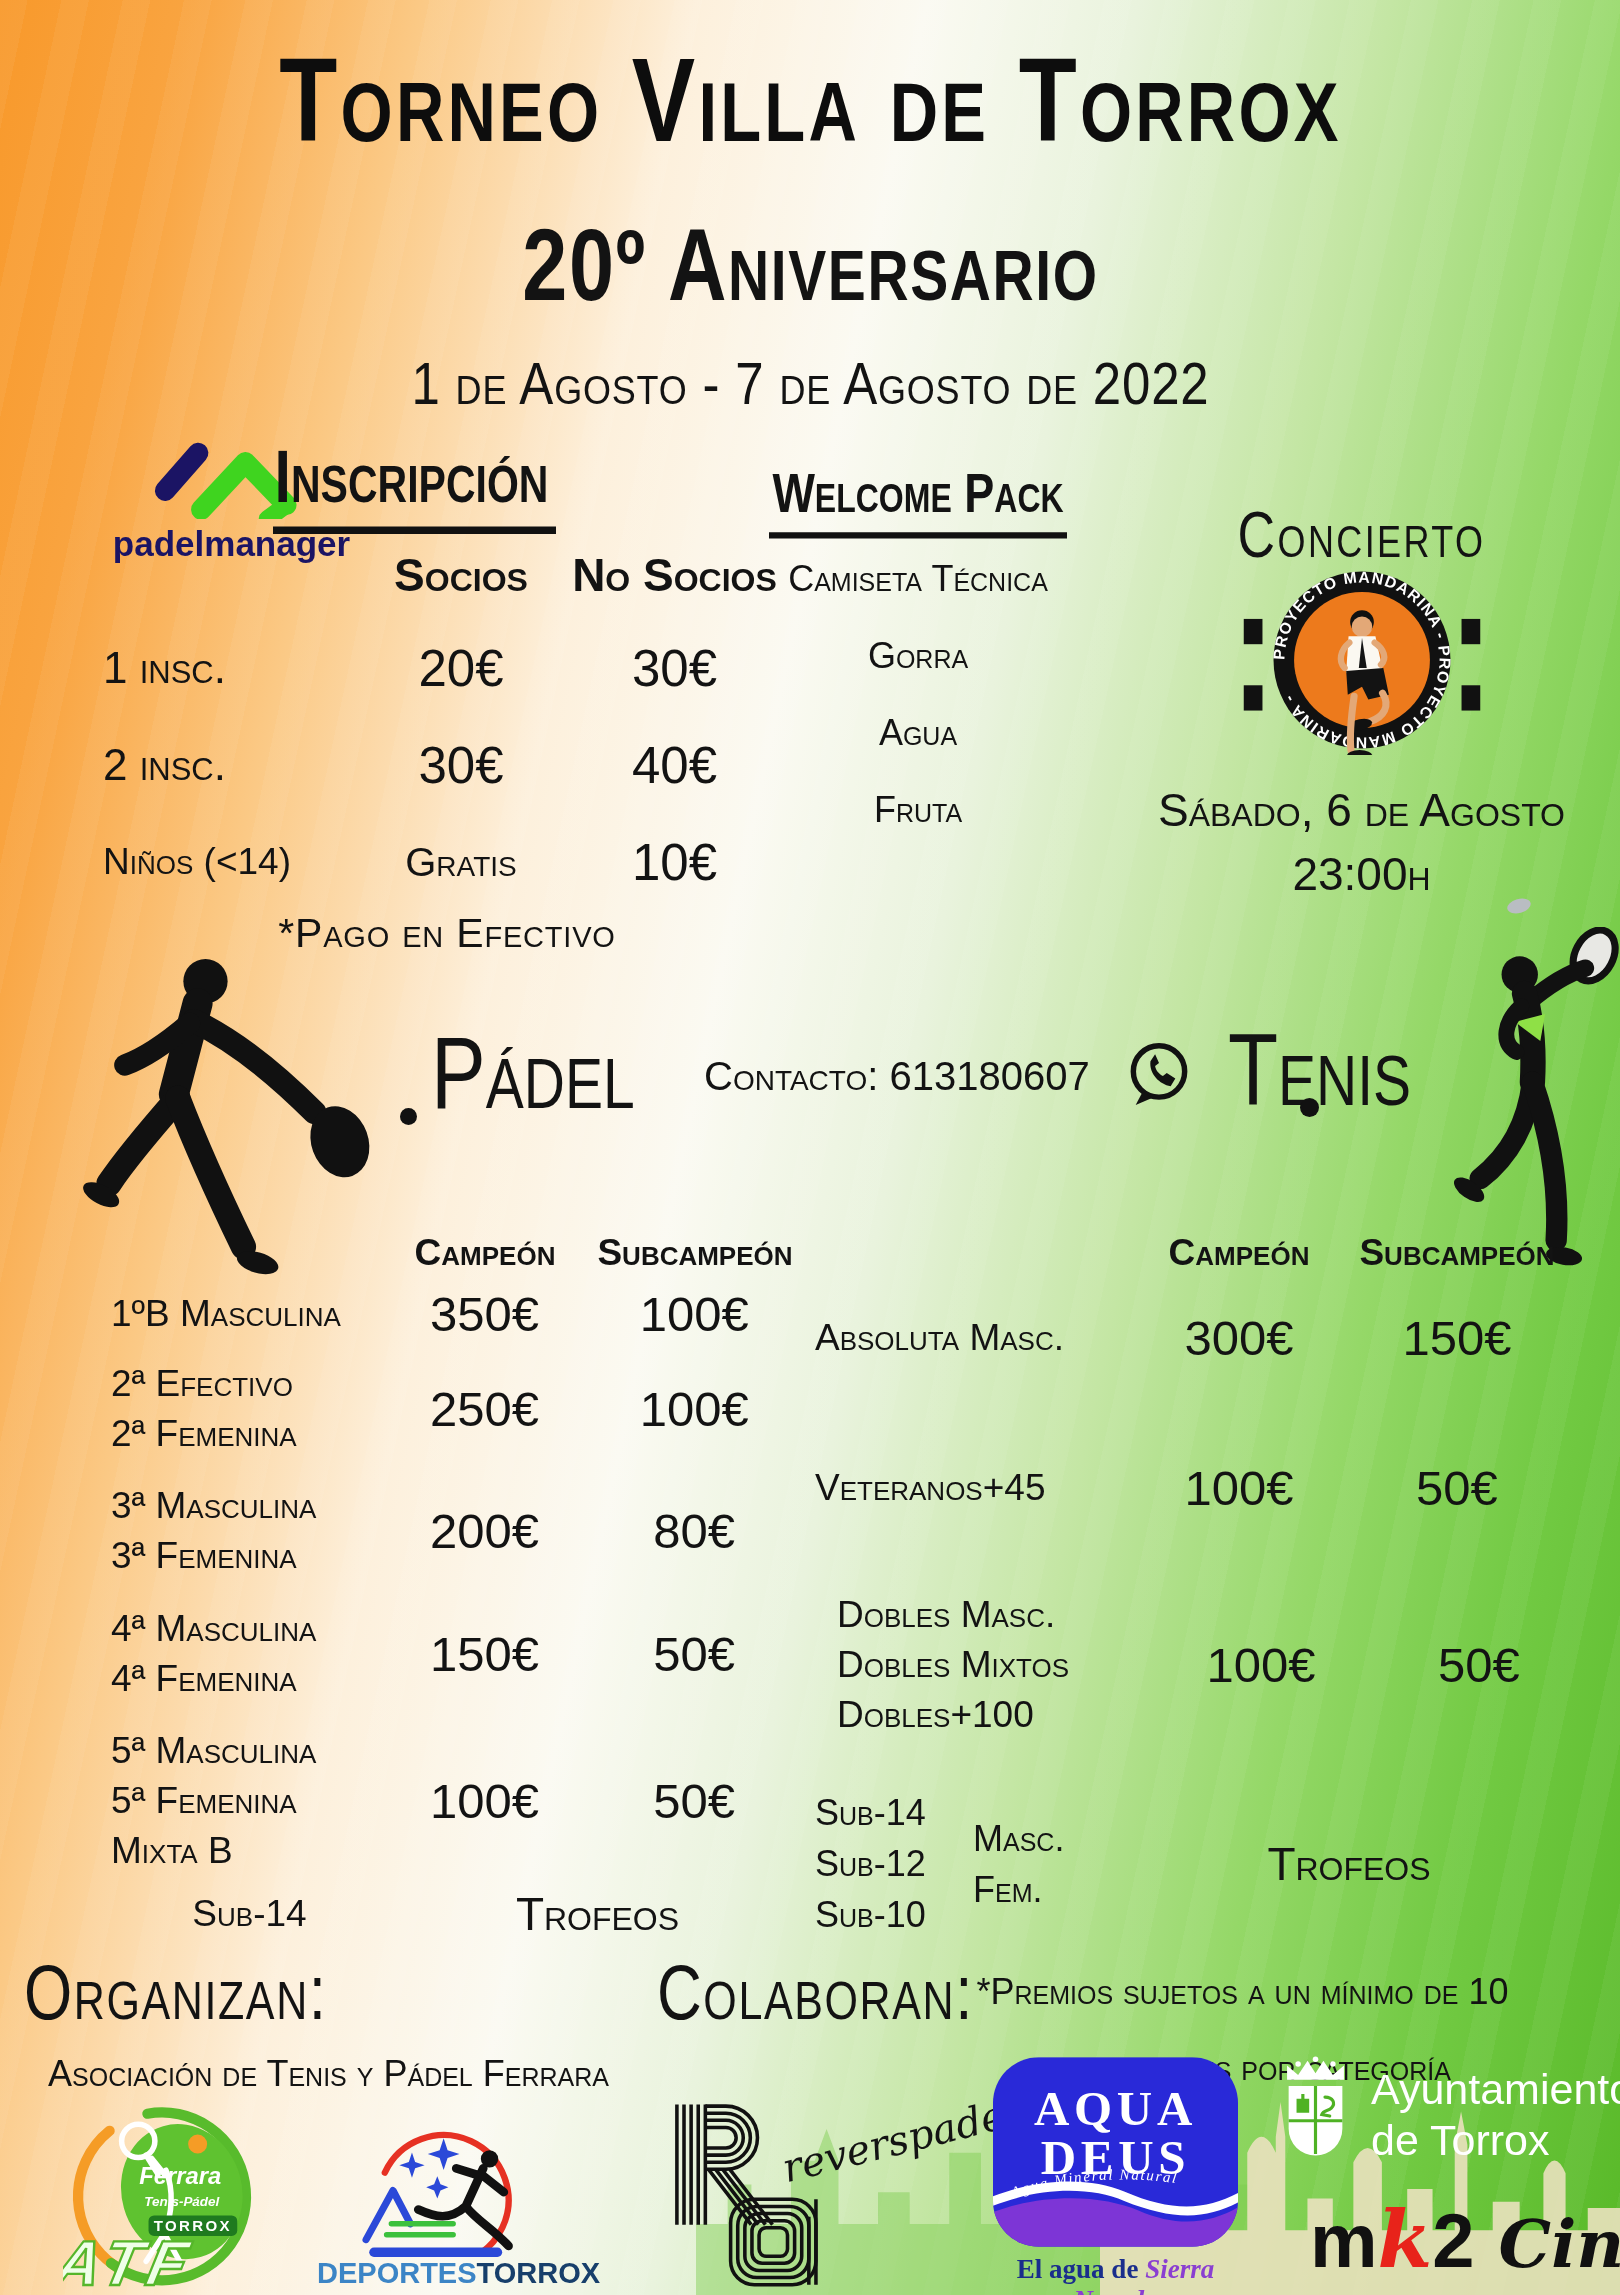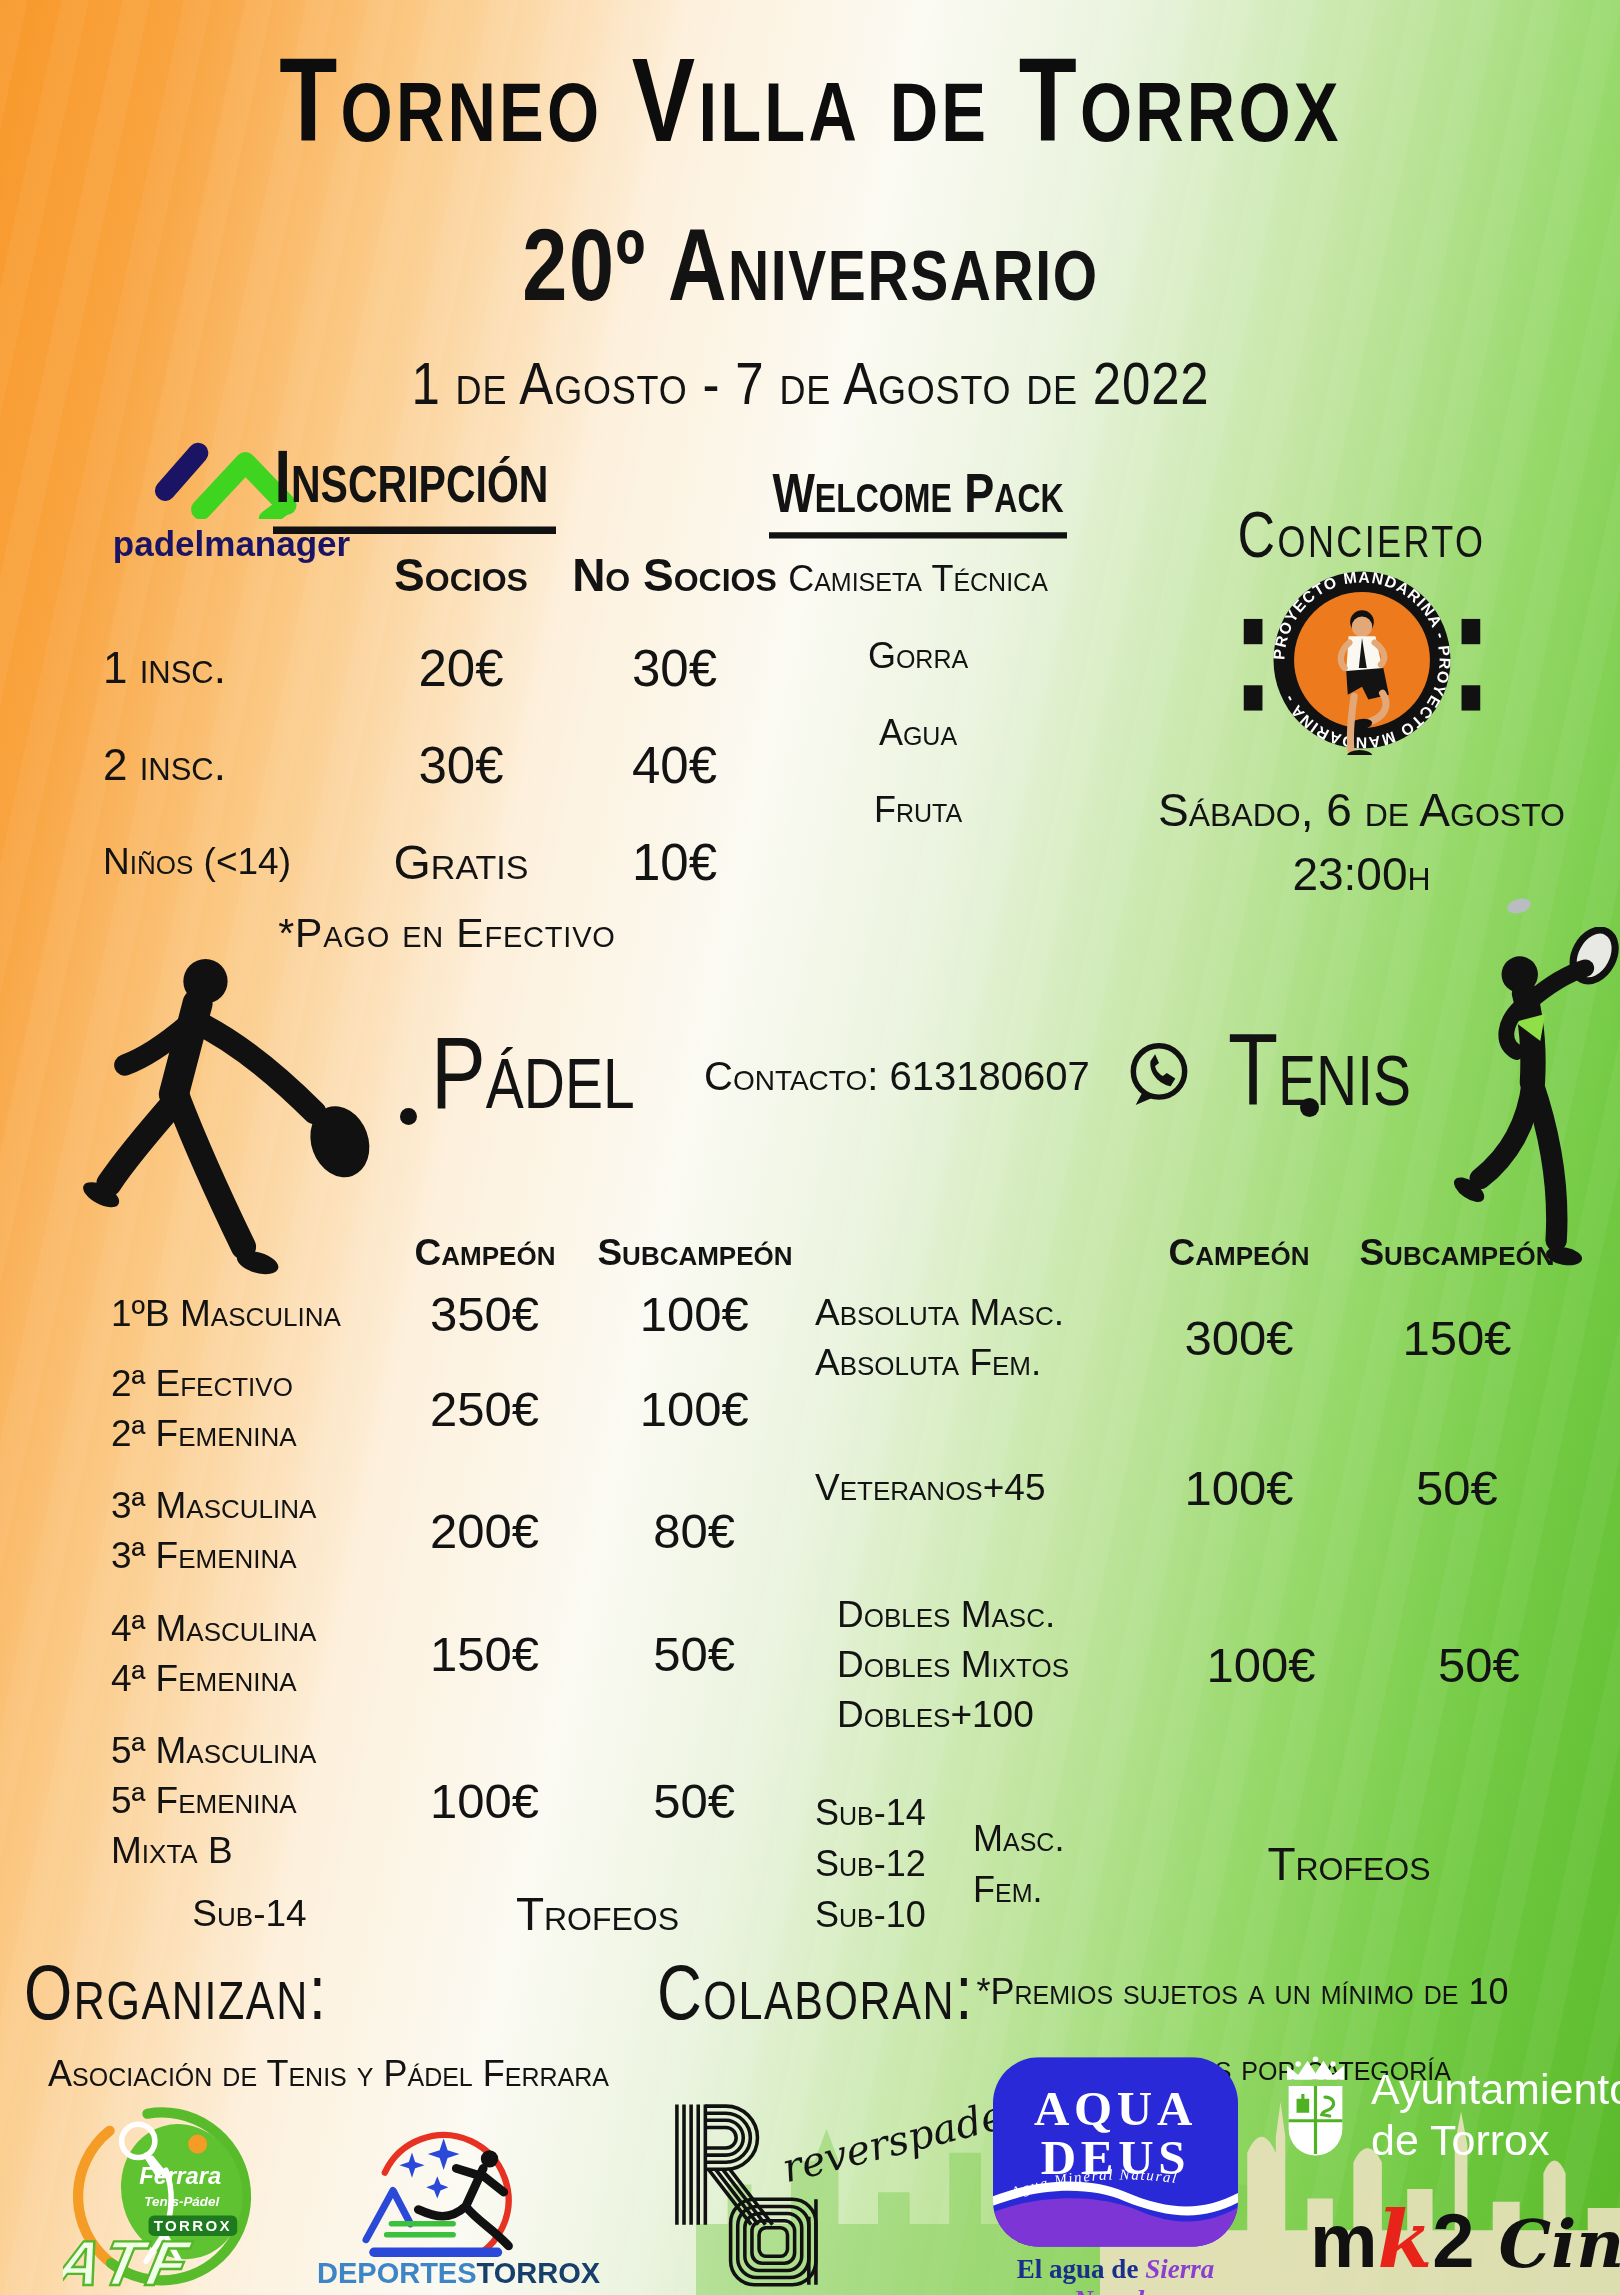--- a/index.html
+++ b/index.html
@@ -24,21 +24,21 @@
   .pm-name{font-variant:normal;font-size:35px;font-weight:700;color:#1b1464;margin-top:1.6px;letter-spacing:0;}
   .ins-heading{left:273px;top:434px;font-size:59px;font-weight:700;border-bottom:6.3px solid #111;padding:0 8px 6.3px 1.6px;}
   .ins-grid{left:103px;top:548px;width:688px;}
   .ins-row{display:flex;align-items:center;margin-bottom:19px;min-height:78px;}
   .ins-hrow{min-height:51px;margin-bottom:27px;}
   .ic0{width:261px;font-size:44px;}
   .ic1{width:194px;text-align:center;font-size:51px;}
   .ic2{width:233px;text-align:center;font-size:51px;}
   .ins-hrow .ic1,.ins-hrow .ic2{font-size:46px;font-weight:700;}
   .ins-small{font-size:37px;}
-  .ins-gratis{font-size:48px;}
+  .ins-gratis{font-size:40px;}
   .pago{left:103px;top:910px;width:688px;text-align:center;font-size:41px;letter-spacing:0.8px;}
 
   
   .wp{left:748px;top:461px;width:340px;text-align:center;}
   .wp-h{display:inline-block;font-size:45px;font-weight:700;border-bottom:5.5px solid #111;padding:0 3.2px 4.7px;}
   .wp-item{font-size:36px;margin-top:35px;}
 
   
   .conc{left:1124px;top:497px;width:475px;height:443px;text-align:center;}
   .conc-h{position:absolute;left:0;right:0;top:0;font-size:52px;letter-spacing:2.4px;}
@@ -291,21 +291,20 @@
 
   <div class="abs ttable">
     <div class="thead">
       <div class="sp-t"></div>
       <div class="hc-t1">Campeón</div>
       <div class="hc-t2">Subcampeón</div>
     </div>
     <div class="trow tr1">
       <div class="tlabel tl">
         <span>Absoluta Masc.</span>
-        <span>Absoluta Fem.</span>
       </div>
       <div class="tp1">300€</div>
       <div class="tp2">150€</div>
     </div>
     <div class="trow tr2">
       <div class="tlabel tl">
           <span>Veteranos+45</span>
         </div>
       <div class="tp1">100€</div>
       <div class="tp2">50€</div>

